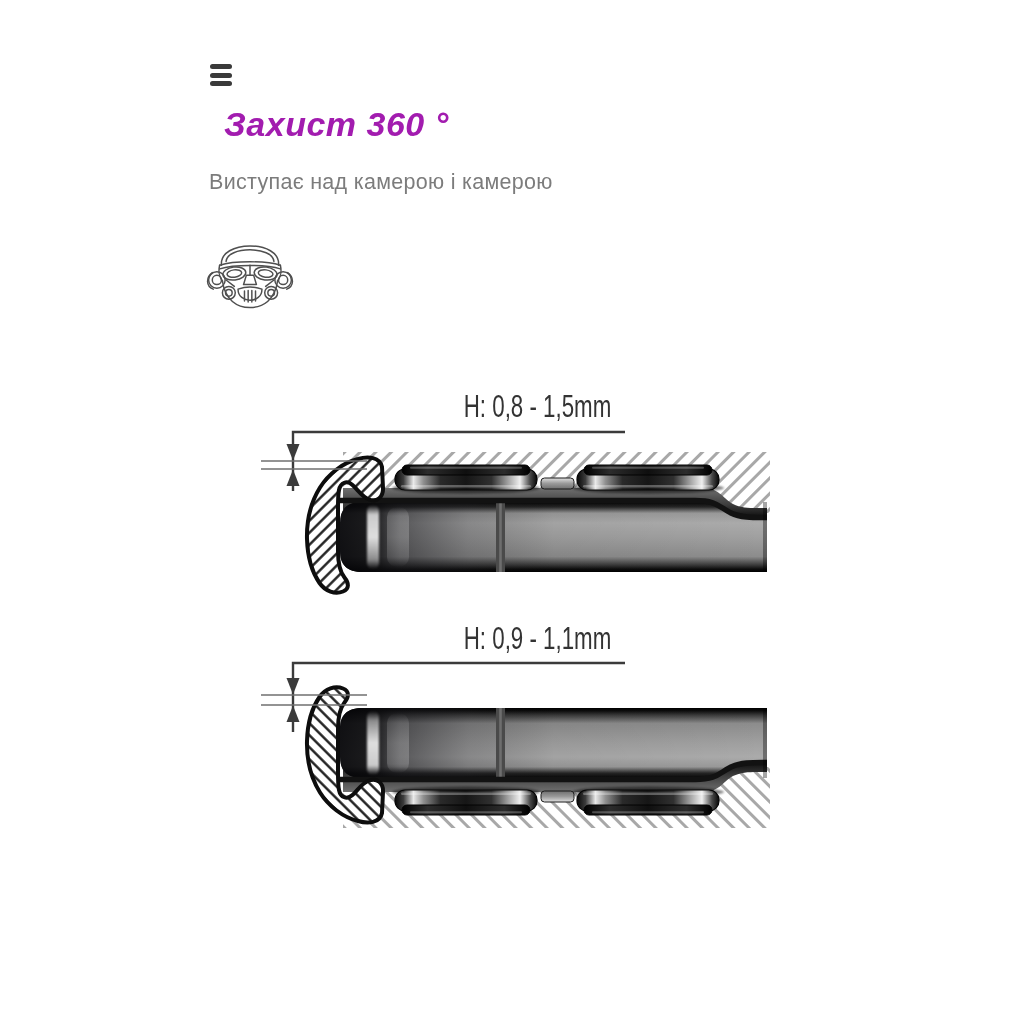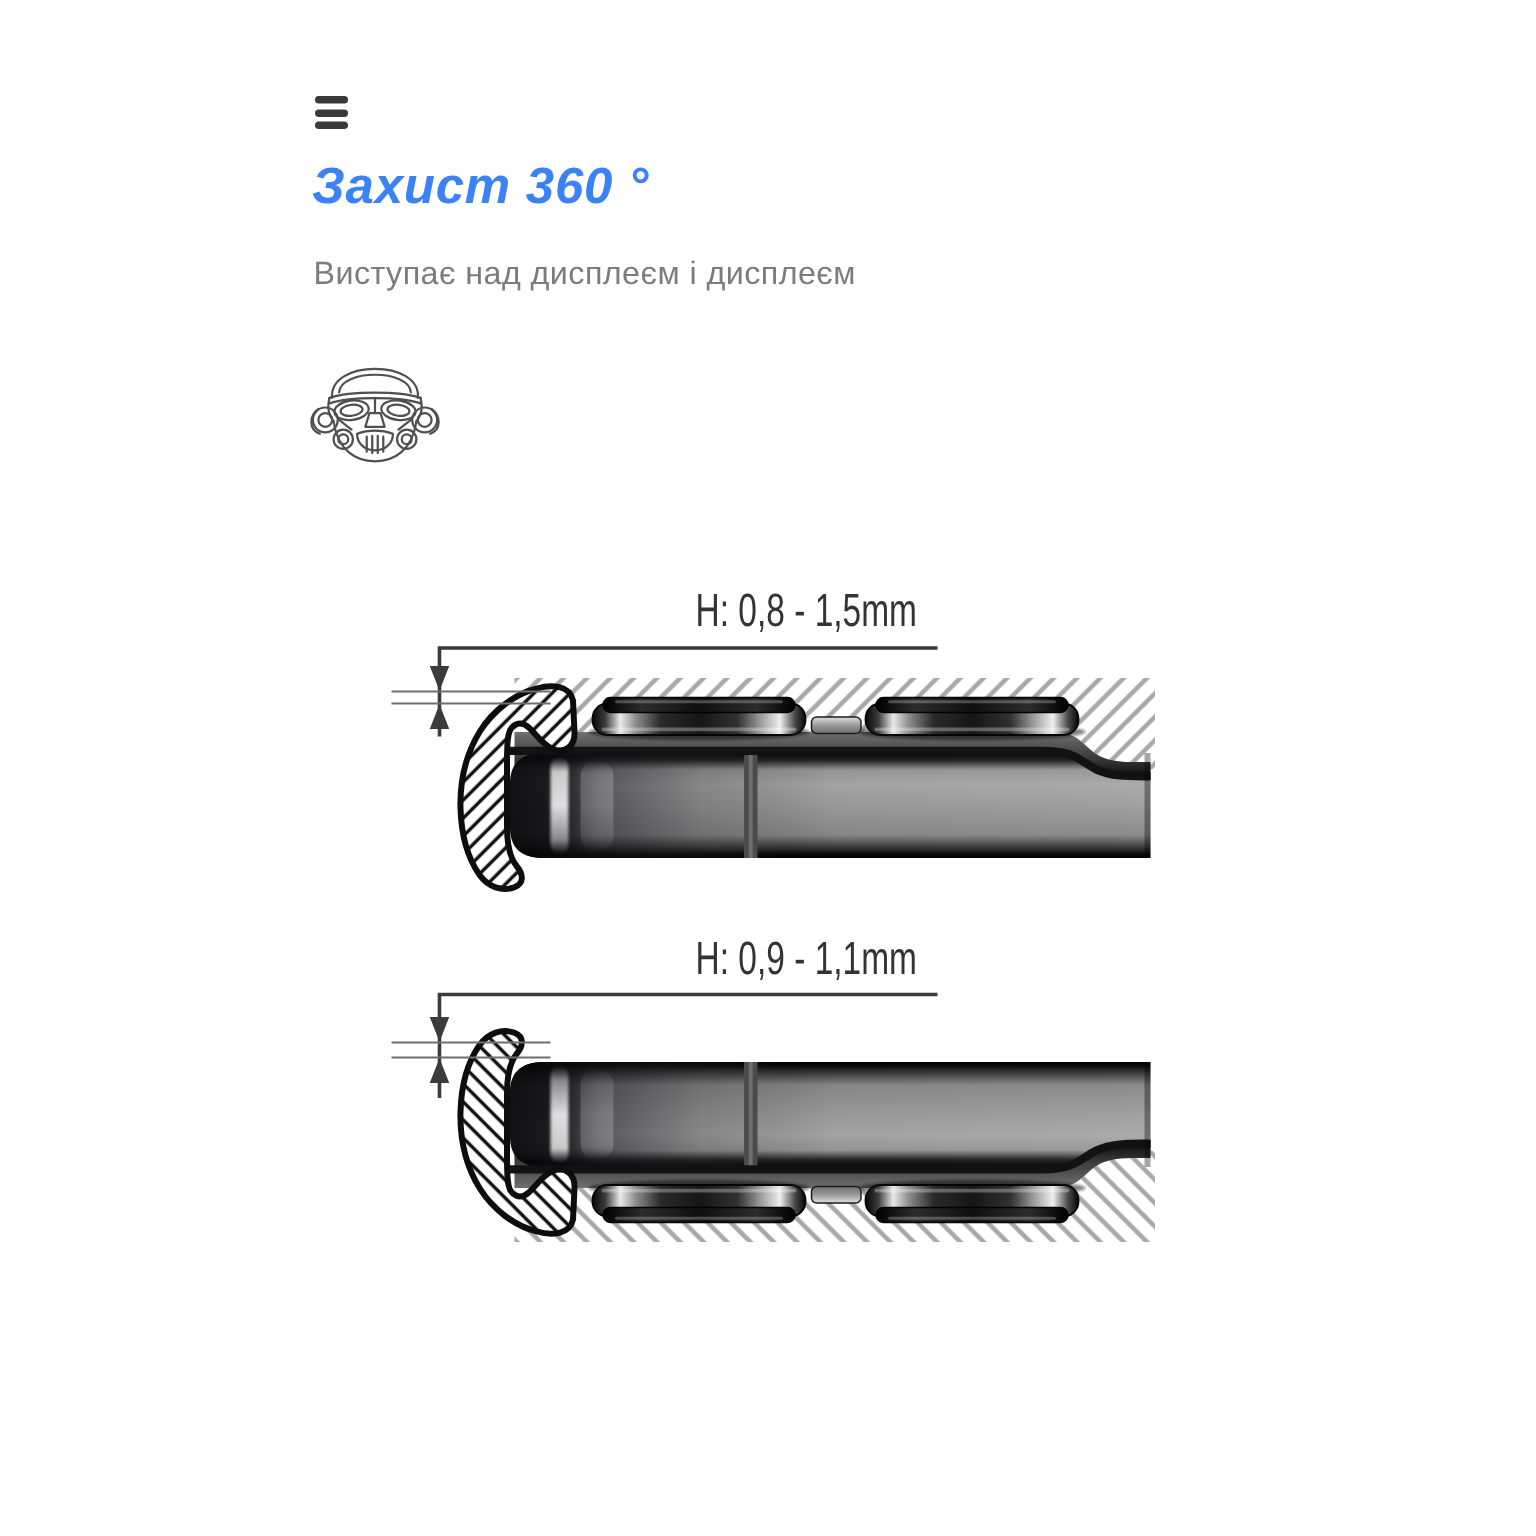--- a/index.html
+++ b/index.html
@@ -2,43 +2,43 @@
 <html><head>
 <meta charset="utf-8">
 <style>
   html,body{margin:0;padding:0;background:#fff;}
   .canvas{position:relative;width:1024px;height:1024px;background:#ffffff;overflow:hidden;
           font-family:"Liberation Sans",sans-serif;}
   
   .menu{position:absolute;left:210px;top:64px;width:22px;height:22px;display:flex;
         flex-direction:column;justify-content:space-between;cursor:pointer;}
   .menu span{display:block;width:22px;height:5px;border-radius:2.5px;background:#3a3a3a;}
-  .title{position:absolute;left:208px;top:104px;font-size:34px;line-height:40px;
-         font-weight:800;font-style:italic;color:#3b82f6;letter-spacing:.5px;white-space:nowrap;}
+  .title{position:absolute;left:224px;top:104px;font-size:34px;line-height:40px;
+         font-weight:800;font-style:italic;color:#a21caf;letter-spacing:.5px;white-space:nowrap;}
   .subtitle{position:absolute;left:209px;top:170px;font-size:21.5px;color:#7c7c7c;
             letter-spacing:.3px;white-space:nowrap;}
   .helmet{position:absolute;left:204px;top:222px;width:92px;height:92px;}
   
   .dim-label{position:absolute;width:225px;text-align:center;font-size:31px;color:#333;
              transform:scaleX(.72);transform-origin:50% 50%;white-space:nowrap;letter-spacing:0;}
   .dia{position:absolute;left:255px;width:545px;height:215px;}
 </style>
 </head>
 <body>
 
 <div class="canvas">
 
   <div class="menu">
     <span></span>
     <span></span>
     <span></span>
   </div>
 
   <h1 class="title" style="margin:0;">Захист 360 °</h1>
-  <div class="subtitle">Виступає над дисплеєм і дисплеєм</div>
+  <div class="subtitle">Виступає над камерою і камерою</div>
 
   <svg class="helmet" viewBox="0 0 100 100">
     <g fill="none" stroke="#4f4f4f" stroke-width="1.6" stroke-linecap="round" stroke-linejoin="round">
       <path d="M 19,47 C 16,19 84,19 81,47"></path>
       <path d="M 24,43 C 25,26 75,26 76,43"></path>
       <path d="M 17,47 C 32,42 68,42 83,47"></path>
       <path d="M 17,51 C 32,46 68,46 83,51"></path>
       <path d="M 17,47 C 15,56 17,60 20,64 M 83,47 C 85,56 83,60 80,64"></path>
       <ellipse cx="33" cy="56" rx="12.5" ry="7" transform="rotate(-7 33 56)"></ellipse>
       <ellipse cx="33" cy="56" rx="8" ry="4" transform="rotate(-7 33 56)"></ellipse>

